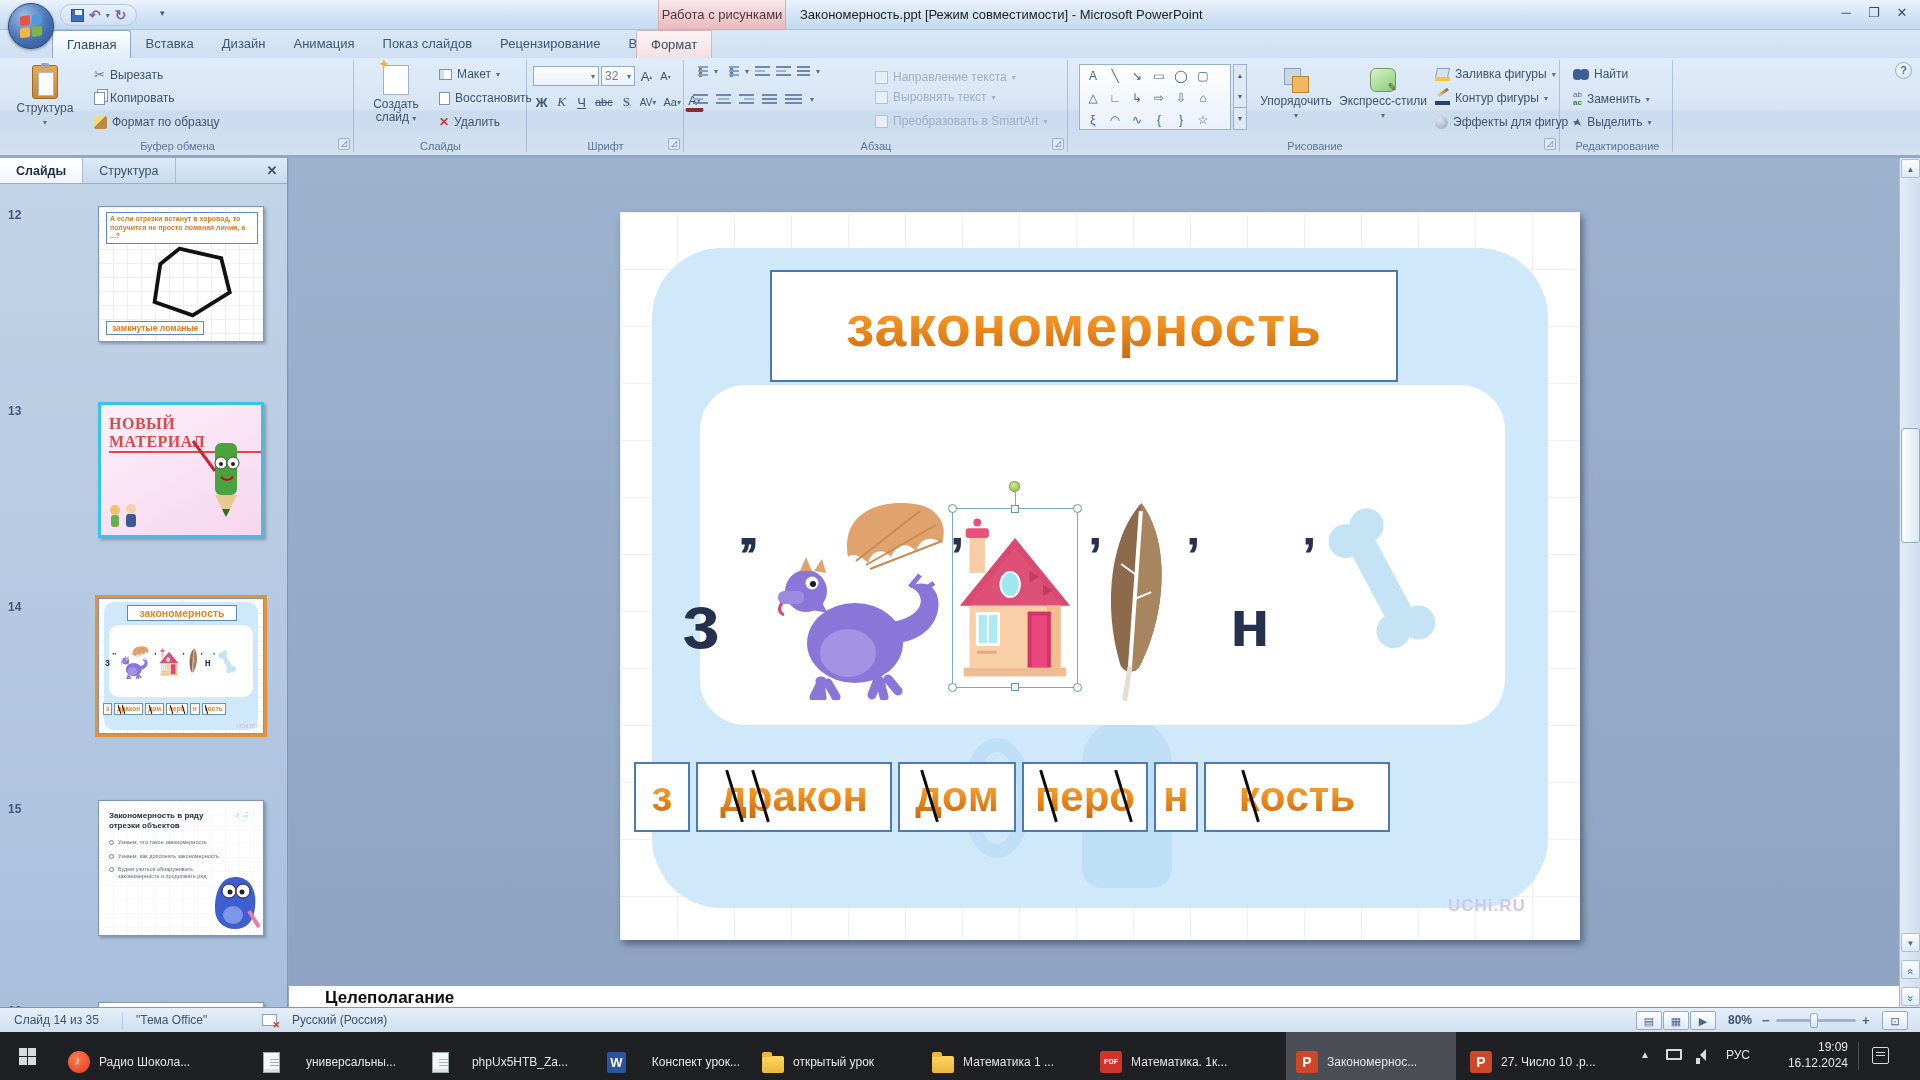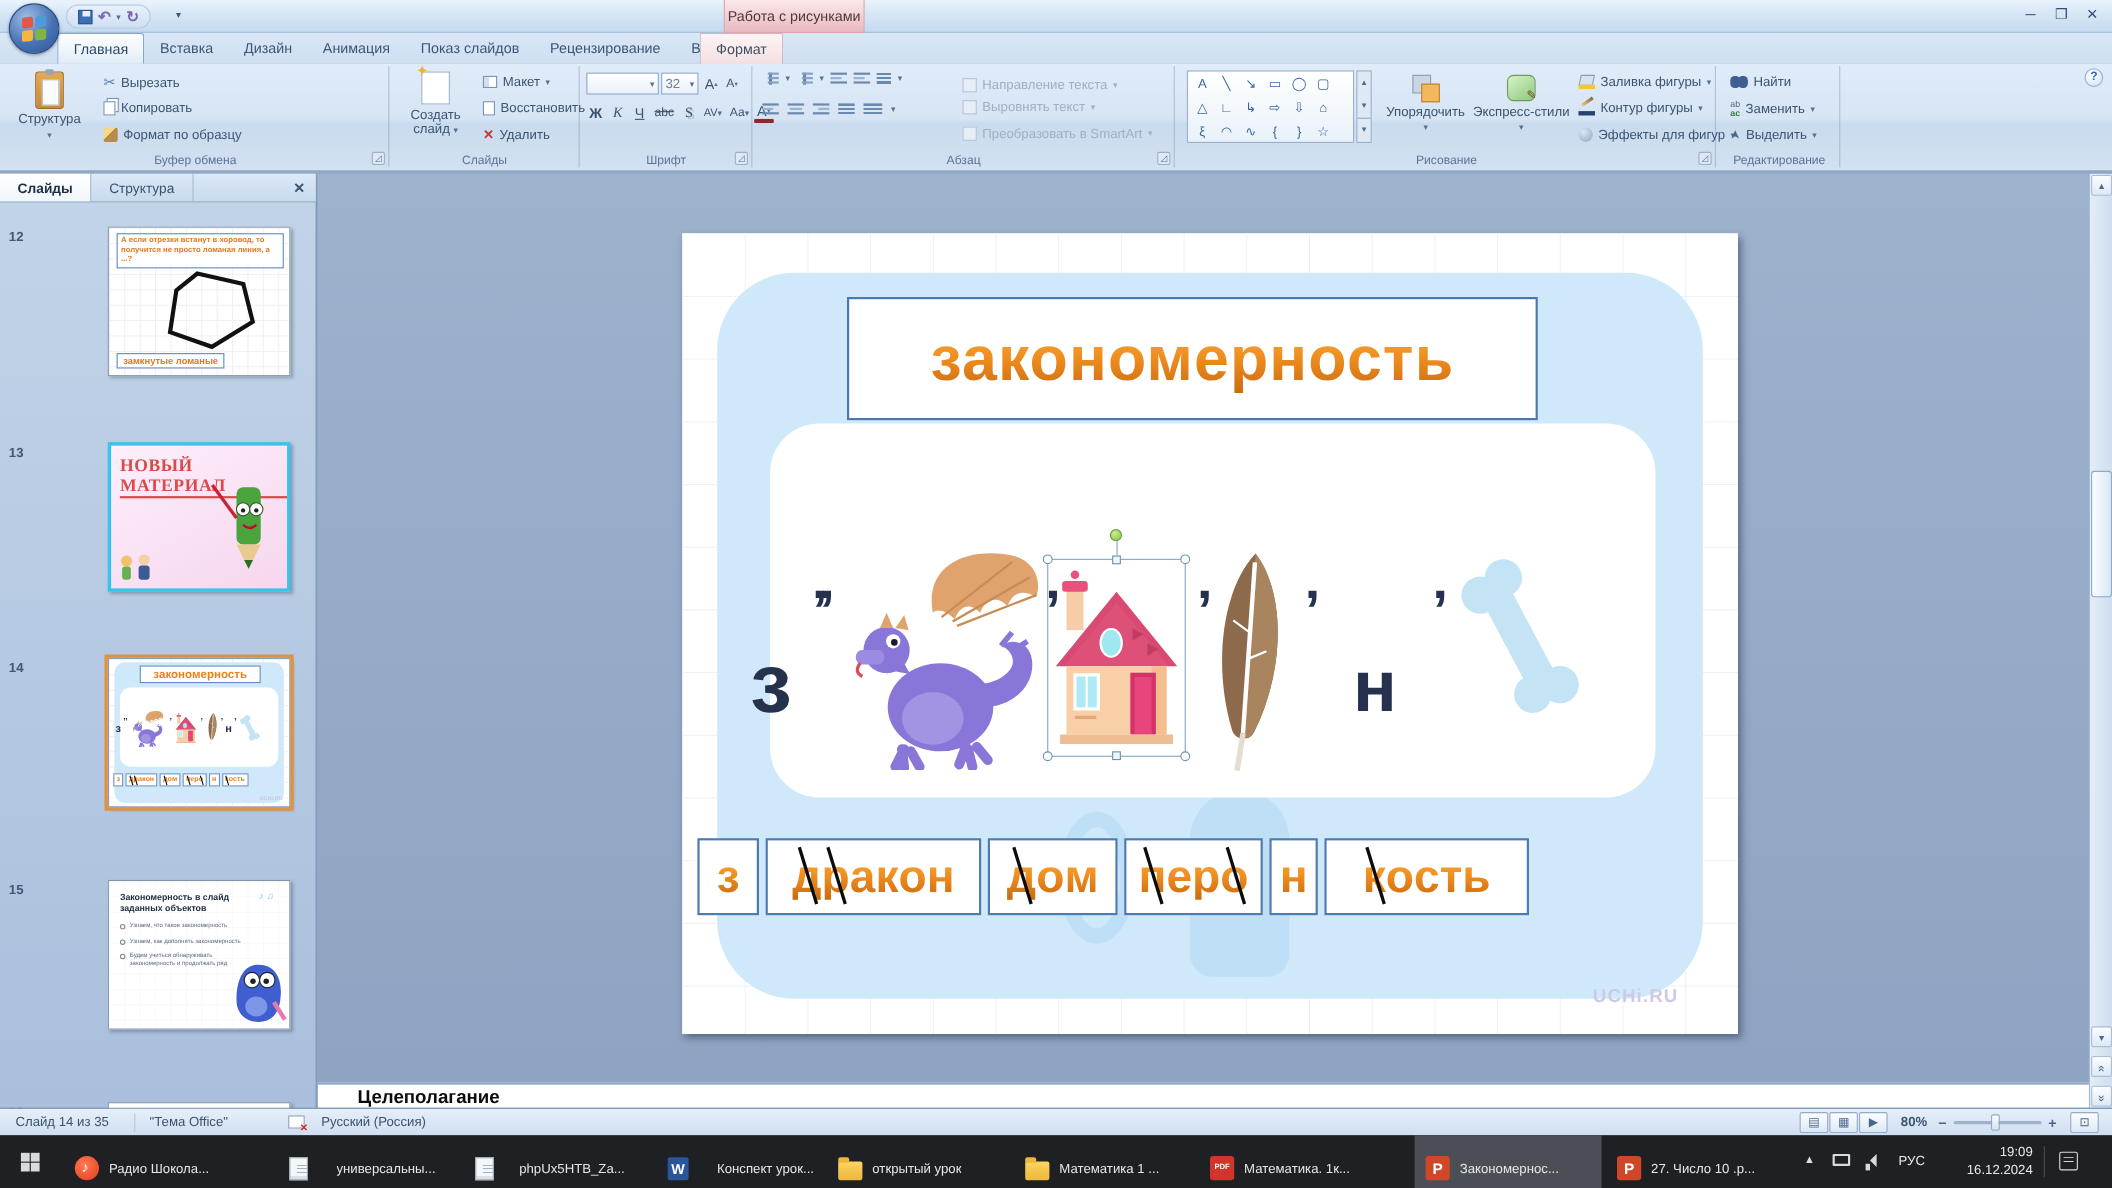--- a/index.html
+++ b/index.html
@@ -275,20 +275,21 @@
         </div>
     </div>
     <div class="qat">
       <span class="ic-save"></span>
       <span class="ic-undo">↶</span>
         <span class="dd">▾</span>
       <span class="ic-redo">↻</span>
     </div>
     <span class="qat-more">▾</span>
     <div class="ctx-header">Работа с рисунками</div>
+    <div class="wtitle">Закономерность.ppt [Режим совместимости]  -  Microsoft PowerPoint</div>
     <div class="winbtns">
       <span class="winbtn">─</span>
       <span class="winbtn">❐</span>
       <span class="winbtn">✕</span>
     </div>
   </div>
 
   <div class="tabrow">
     <div class="tabs" id="tabs">
         <div class="tab active">Главная</div>
@@ -566,21 +567,21 @@
           <div class="word-box"><span class="wletter struck">п</span><span class="wletter">е</span><span class="wletter">р</span><span class="wletter struck">о</span></div>
           <div class="word-box"><span class="wletter">н</span></div>
           <div class="word-box"><span class="wletter struck">к</span><span class="wletter">о</span><span class="wletter">с</span><span class="wletter">т</span><span class="wletter">ь</span></div>
         </div>
       <div class="t14-wm">UCHi.RU</div>
     </div>
 
     <span class="tnum" style="top:644px;">15</span>
     <div class="thumb" style="top:642px;">
       <div class="grid" style="opacity:.4"></div>
-      <div class="t15-head">Закономерность в слайд заданных объектов</div>
+      <div class="t15-head">Закономерность в ряду отрезки объектов</div>
       <div class="t15-bullets" id="t15-bullets">
           <div class="bl">
             <i></i>
             <span>Узнаем, что такое закономерность</span>
           </div>
           <div class="bl">
             <i></i>
             <span>Узнаем, как дополнять закономерность</span>
           </div>
           <div class="bl">

